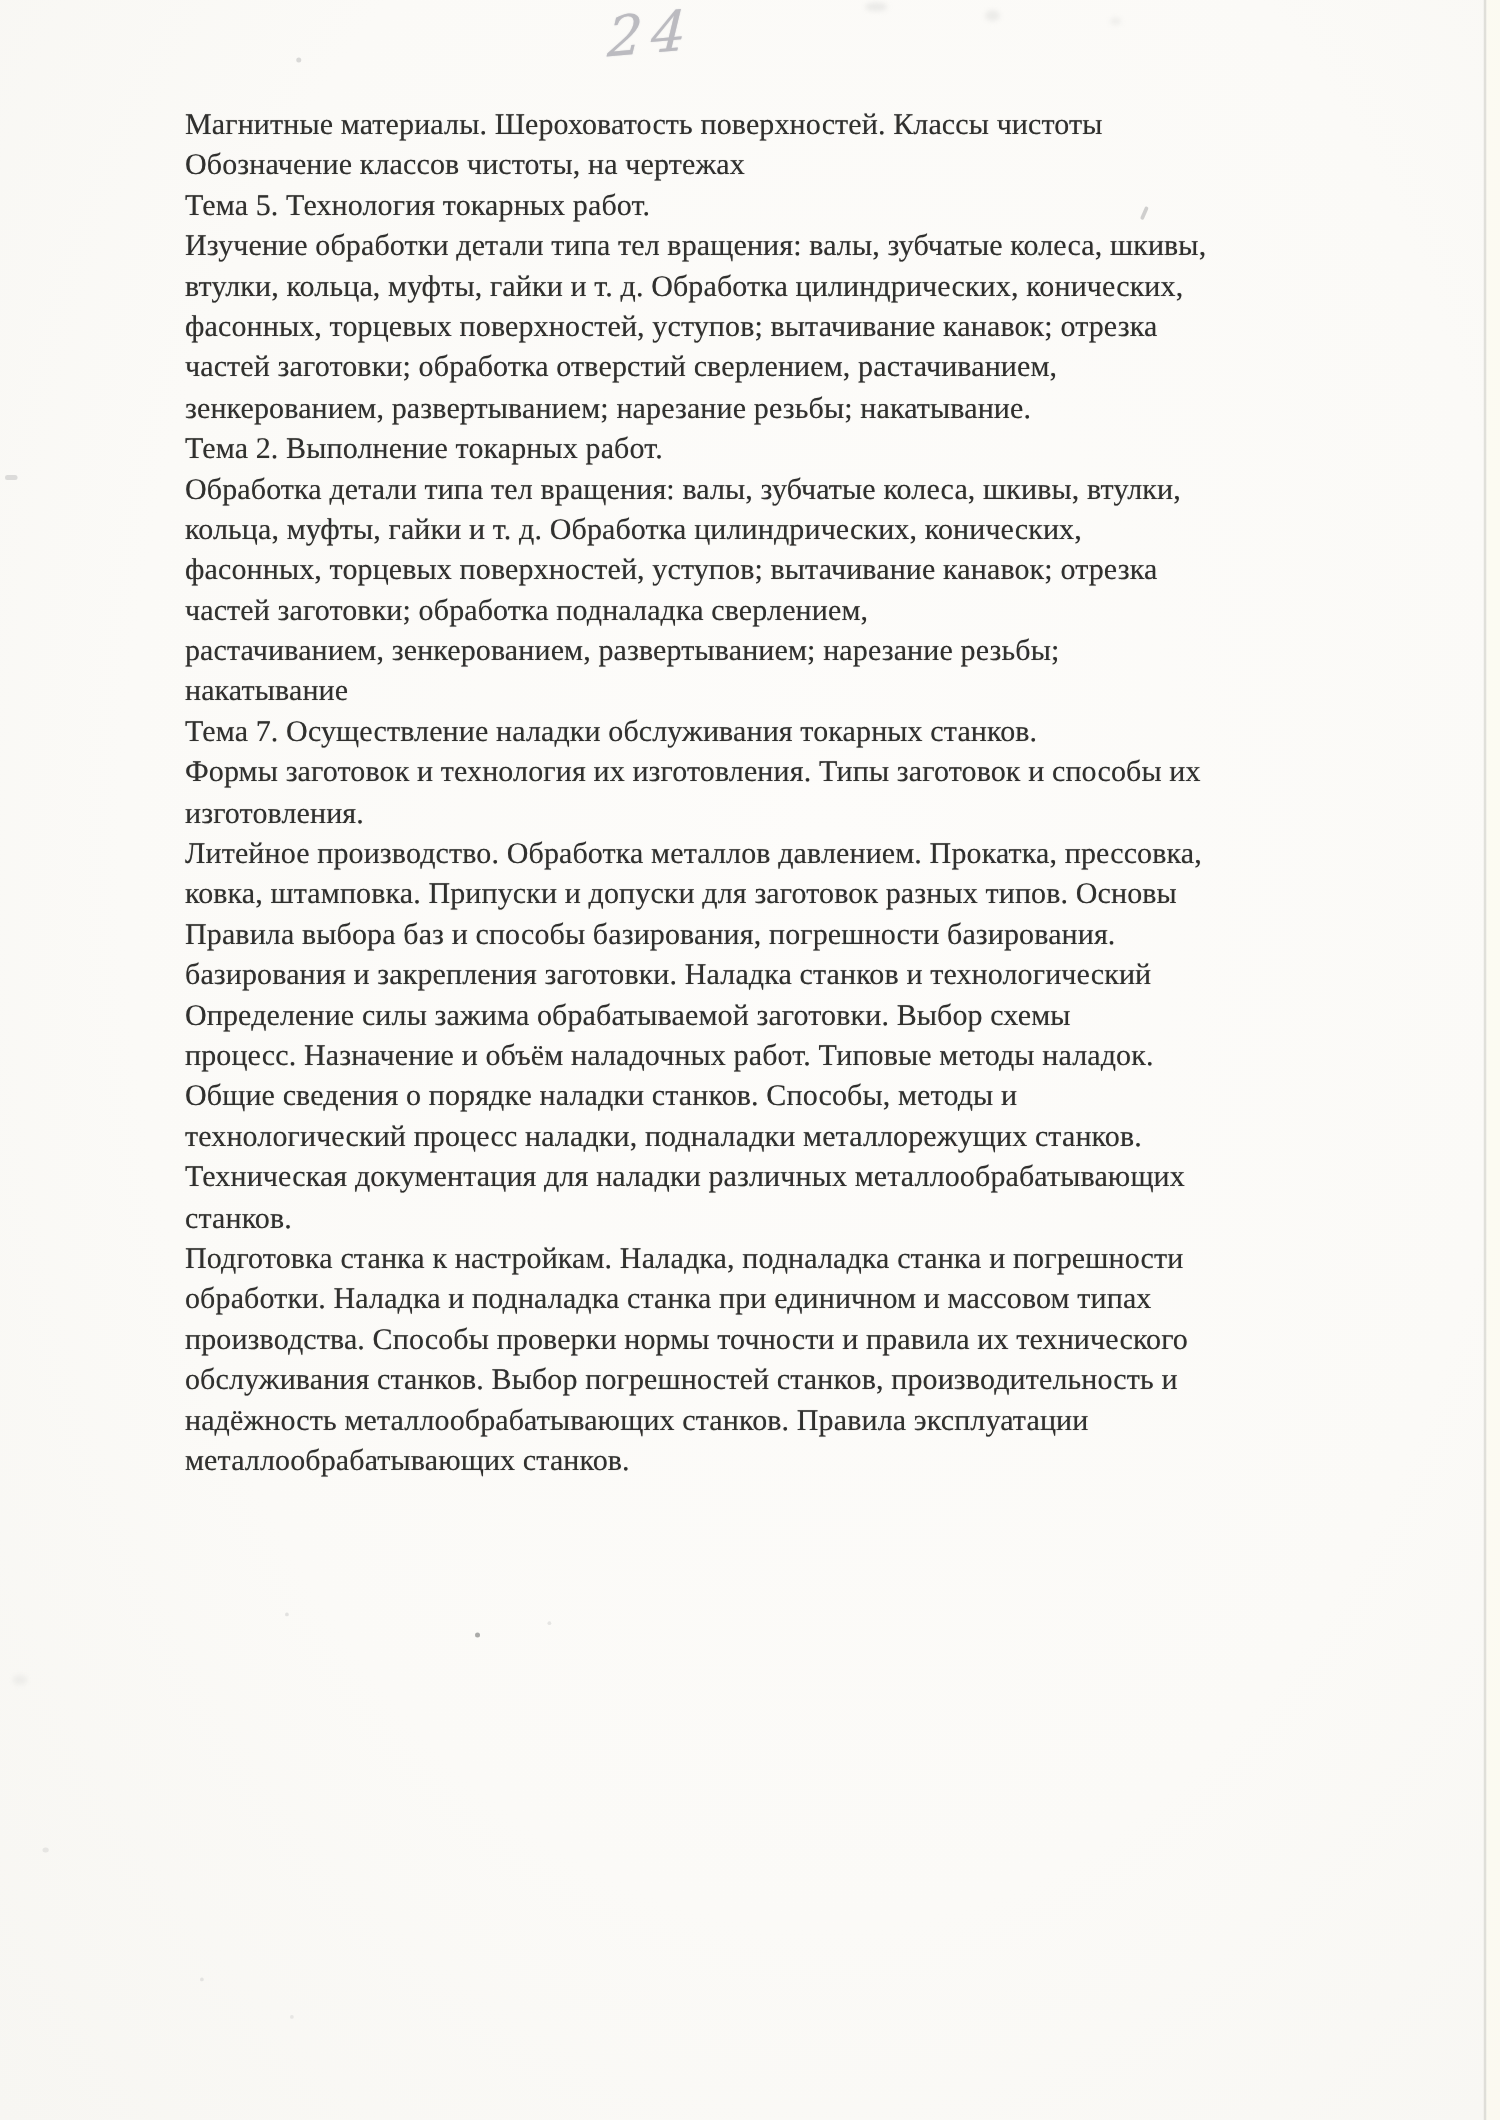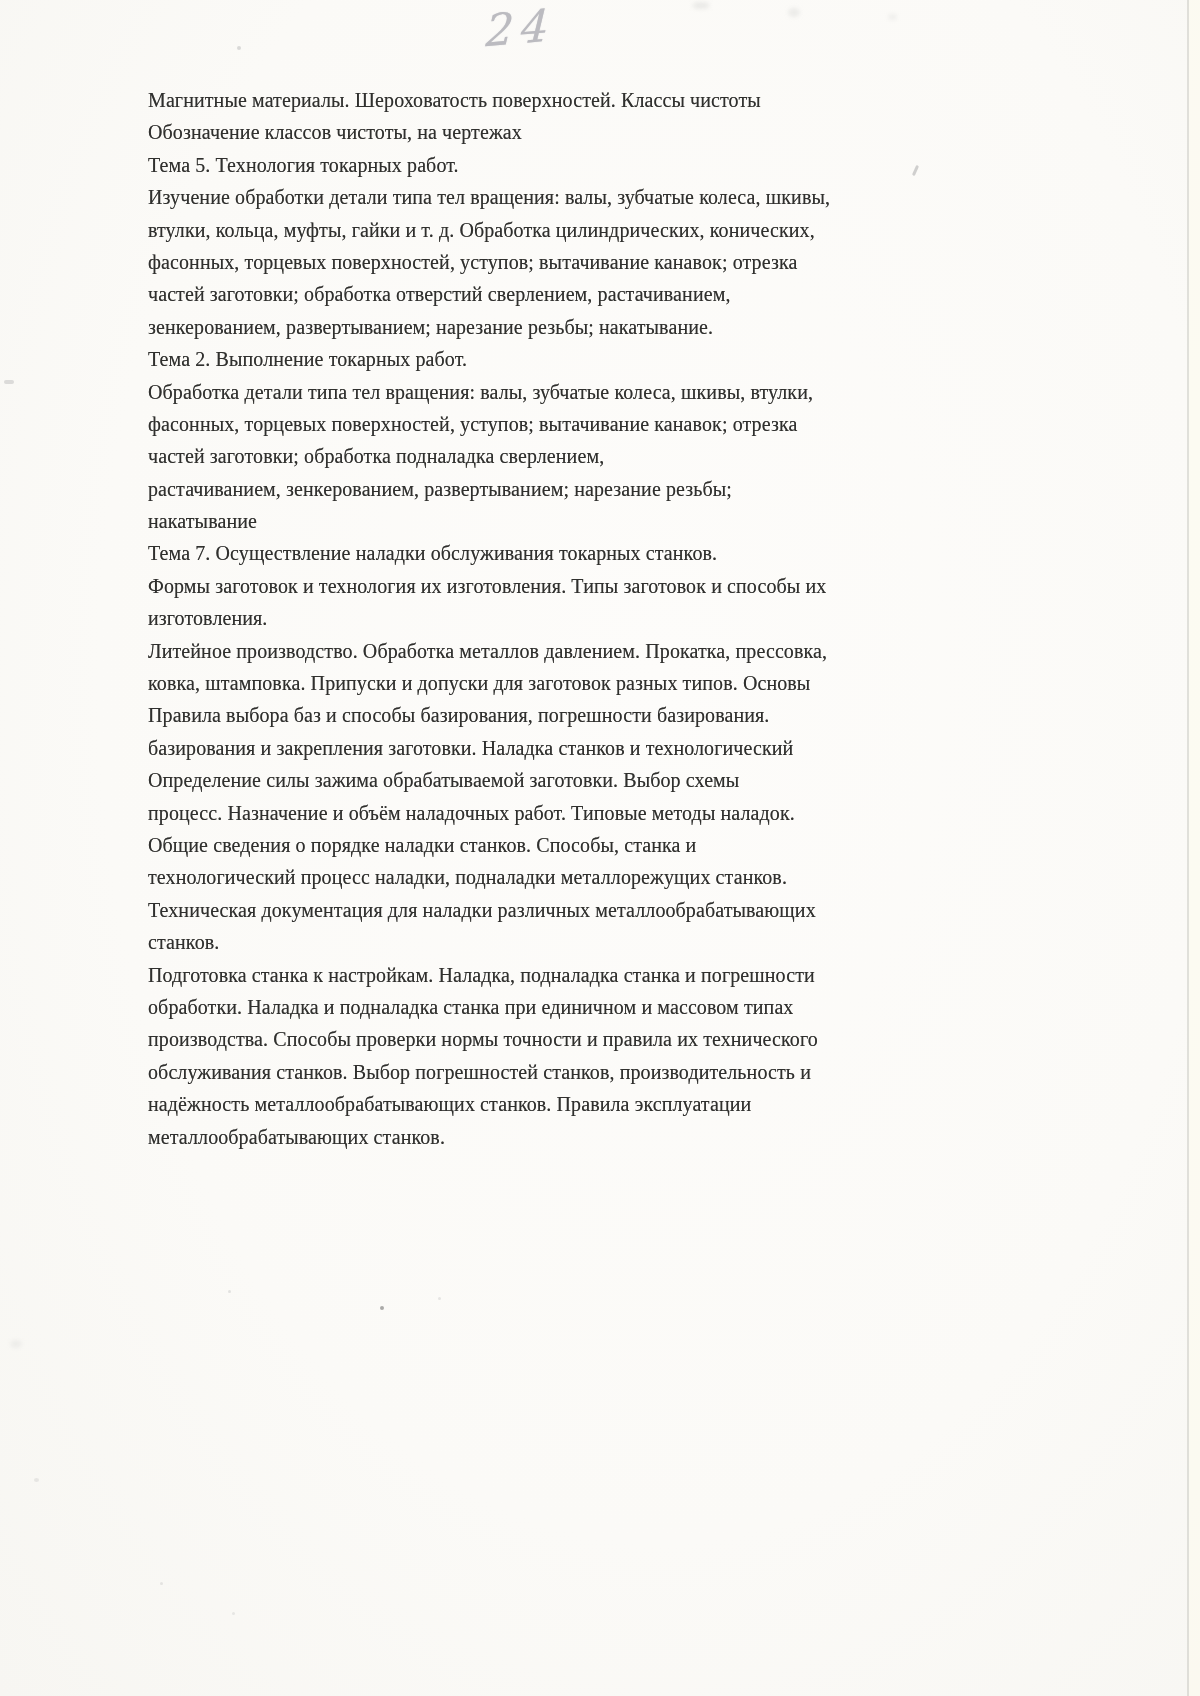--- a/index.html
+++ b/index.html
@@ -17,21 +17,21 @@
     overflow: hidden;
     font-family: "Liberation Serif", "DejaVu Serif", serif;
   }
 
   
   .text-block {
     position: absolute;
     left: 148px;
     top: 84px;
     width: 980px;
-    font-size: 20px;
+    font-size: 24px;
     line-height: 32.4px;
     color: #30302e;
     text-shadow: 0 0 0.6px rgba(48, 48, 46, 0.55);
     letter-spacing: 0.1px;
   }
   .text-block .line {
     white-space: nowrap;
     height: 32.4px;
   }
 
@@ -109,34 +109,35 @@
       <div class="line">Магнитные материалы. Шероховатость поверхностей. Классы чистоты</div>
       <div class="line">Обозначение классов чистоты, на чертежах</div>
       <div class="line">Тема 5. Технология токарных работ.</div>
       <div class="line">Изучение обработки детали типа тел вращения: валы, зубчатые колеса, шкивы,</div>
       <div class="line">втулки, кольца, муфты, гайки и т. д. Обработка цилиндрических, конических,</div>
       <div class="line">фасонных, торцевых поверхностей, уступов; вытачивание канавок; отрезка</div>
       <div class="line">частей заготовки; обработка отверстий сверлением, растачиванием,</div>
       <div class="line">зенкерованием, развертыванием; нарезание резьбы; накатывание.</div>
       <div class="line">Тема 2. Выполнение токарных работ.</div>
       <div class="line">Обработка детали типа тел вращения: валы, зубчатые колеса, шкивы, втулки,</div>
+      <div class="line">кольца, муфты, гайки и т. д. Обработка цилиндрических, конических,</div>
       <div class="line">фасонных, торцевых поверхностей, уступов; вытачивание канавок; отрезка</div>
       <div class="line">частей заготовки; обработка подналадка сверлением,</div>
       <div class="line">растачиванием, зенкерованием, развертыванием; нарезание резьбы;</div>
       <div class="line">накатывание</div>
       <div class="line">Тема 7. Осуществление наладки обслуживания токарных станков.</div>
       <div class="line">Формы заготовок и технология их изготовления. Типы заготовок и способы их</div>
       <div class="line">изготовления.</div>
       <div class="line">Литейное производство. Обработка металлов давлением. Прокатка, прессовка,</div>
       <div class="line">ковка, штамповка. Припуски и допуски для заготовок разных типов. Основы</div>
       <div class="line">Правила выбора баз и способы базирования, погрешности базирования.</div>
       <div class="line">базирования и закрепления заготовки. Наладка станков и технологический</div>
       <div class="line">Определение силы зажима обрабатываемой заготовки. Выбор схемы</div>
       <div class="line">процесс. Назначение и объём наладочных работ. Типовые методы наладок.</div>
-      <div class="line">Общие сведения о порядке наладки станков. Способы, станка и</div>
+      <div class="line">Общие сведения о порядке наладки станков. Способы, методы и</div>
       <div class="line">технологический процесс наладки, подналадки металлорежущих станков.</div>
       <div class="line">Техническая документация для наладки различных металлообрабатывающих</div>
       <div class="line">станков.</div>
       <div class="line">Подготовка станка к настройкам. Наладка, подналадка станка и погрешности</div>
       <div class="line">обработки. Наладка и подналадка станка при единичном и массовом типах</div>
       <div class="line">производства. Способы проверки нормы точности и правила их технического</div>
       <div class="line">обслуживания станков. Выбор погрешностей станков, производительность и</div>
       <div class="line">надёжность металлообрабатывающих станков. Правила эксплуатации</div>
       <div class="line">металлообрабатывающих станков.</div>
     </div>

